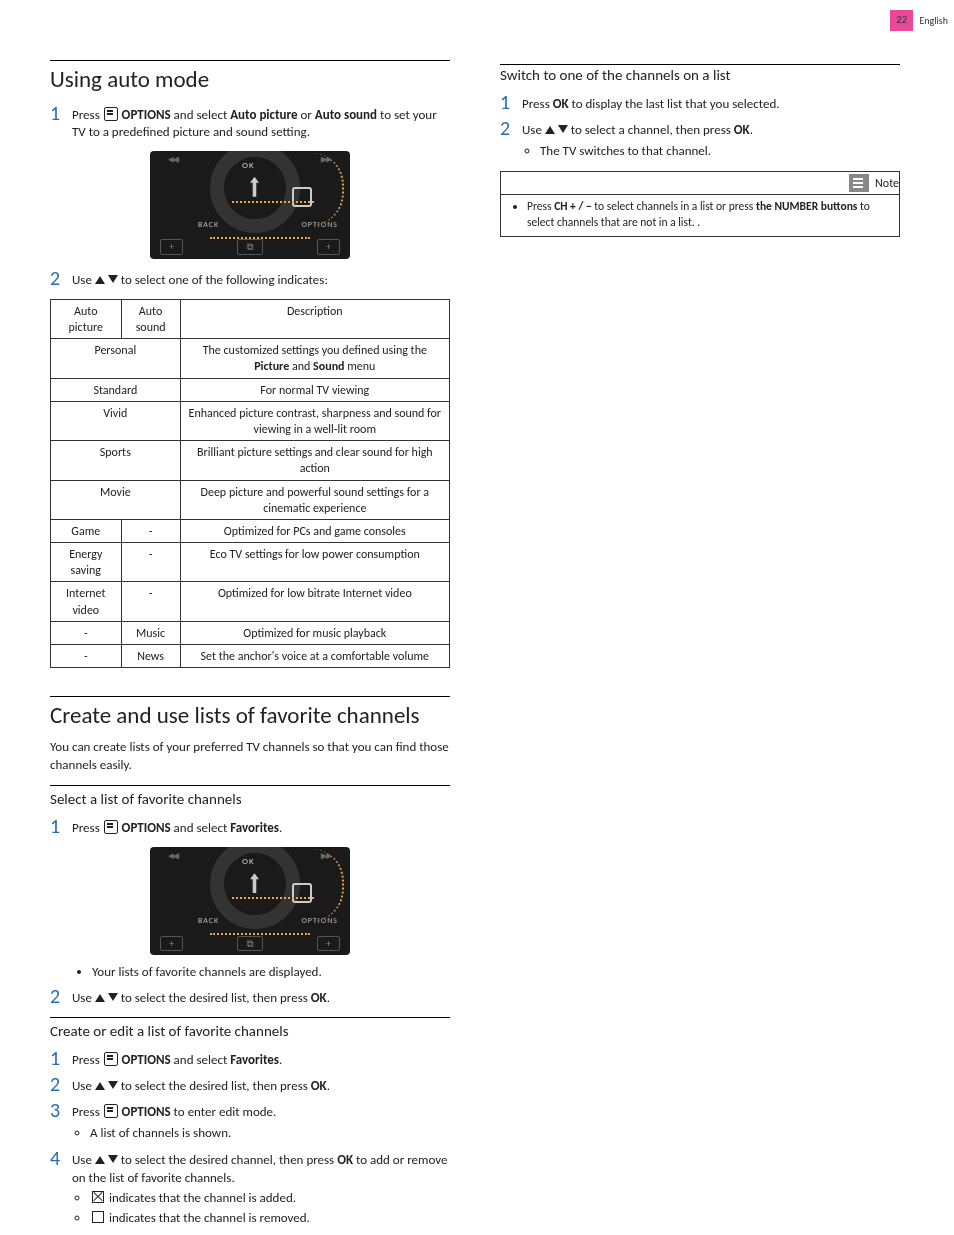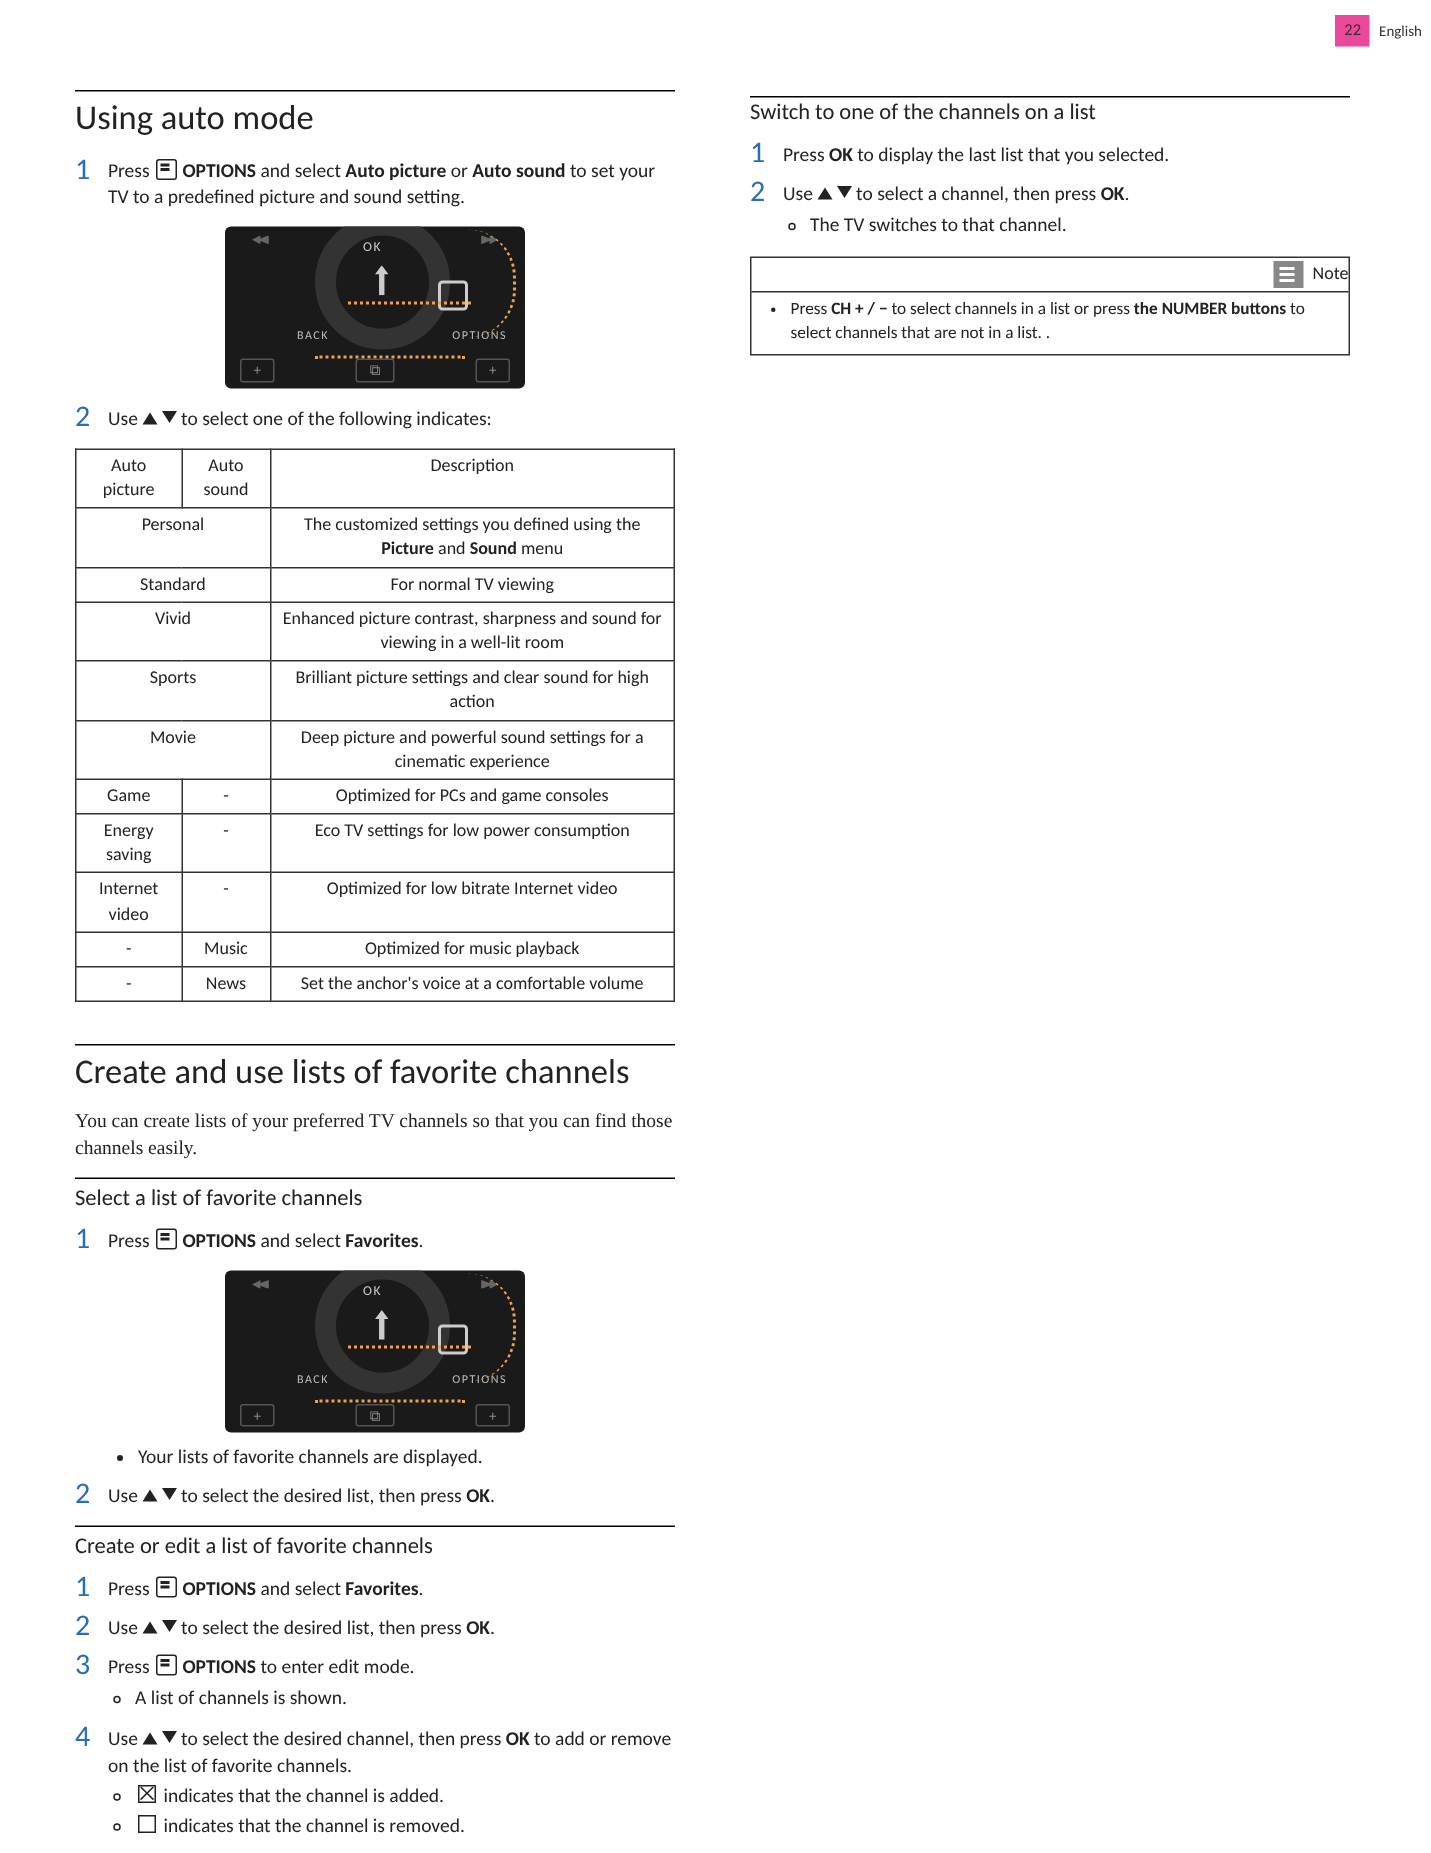--- a/index.html
+++ b/index.html
@@ -59,21 +59,20 @@
     font-weight: 400;
     font-size: 15px;
     margin: 4px 0 6px 0;
     padding-top: 3px;
     border-top: 1px solid #000;
   }
   h2.subsection.no-rule { border-top: none; padding-top: 0; }
   .intro {
     font-size: 13px;
     margin: 6px 0 12px 0;
-    font-family: Liberation Serif, serif;
   }
   ol.steps {
     list-style: none;
     padding: 0;
     margin: 4px 0 10px 0;
   }
   ol.steps > li {
     display: flex;
     align-items: flex-start;
     margin-bottom: 4px;

